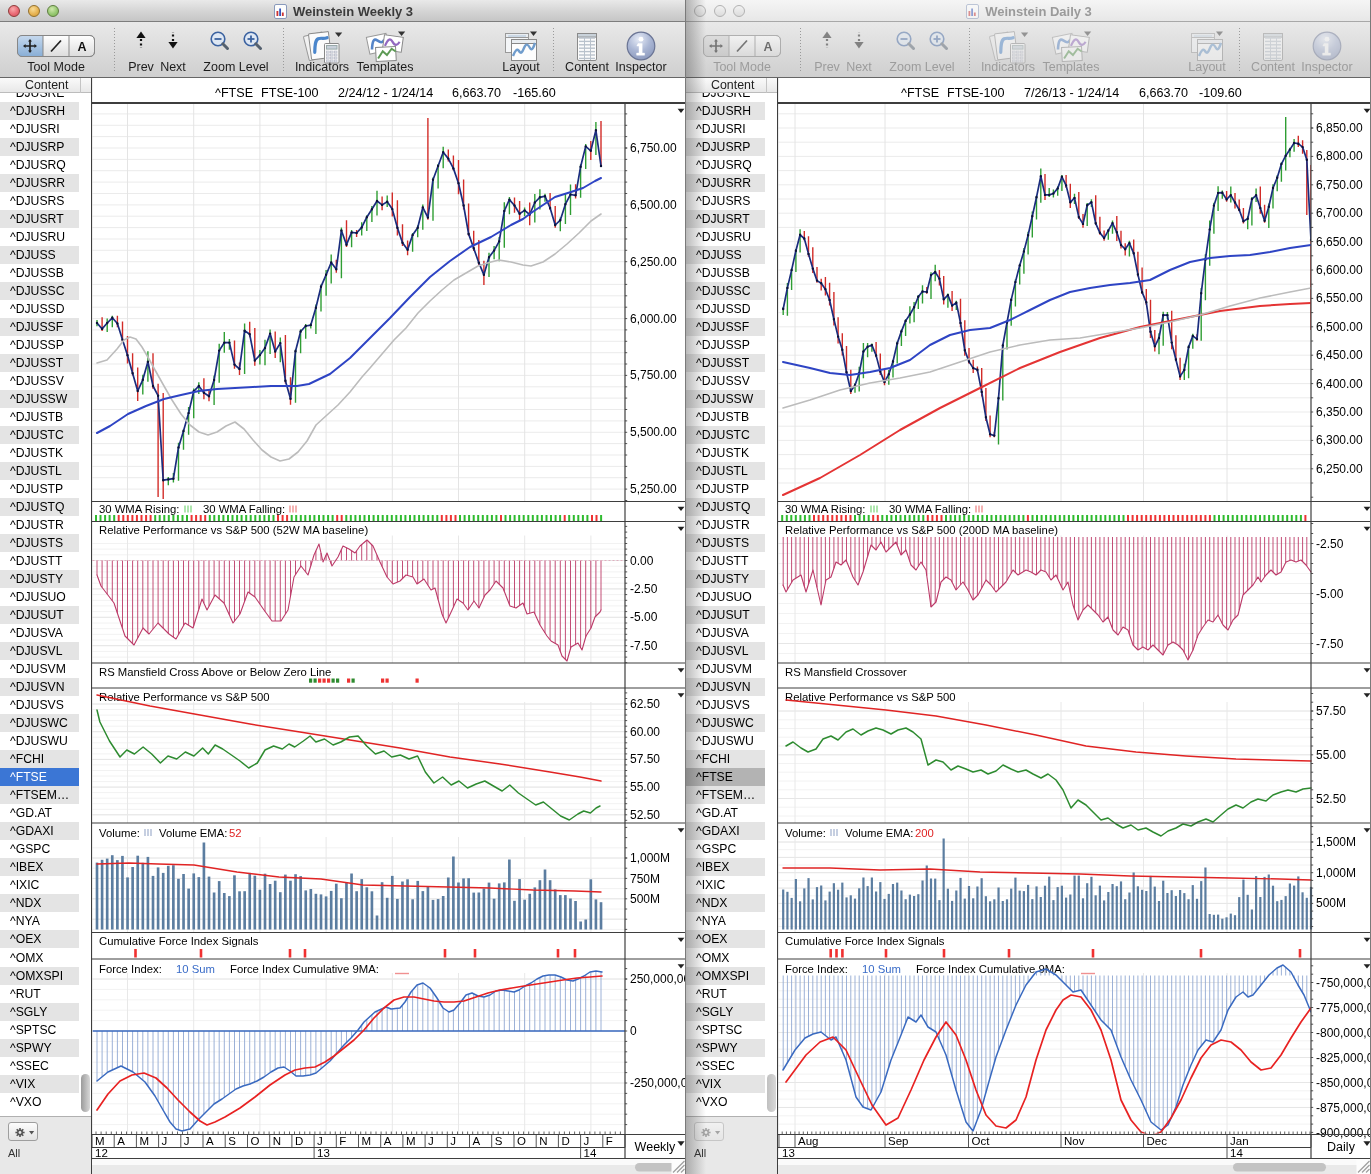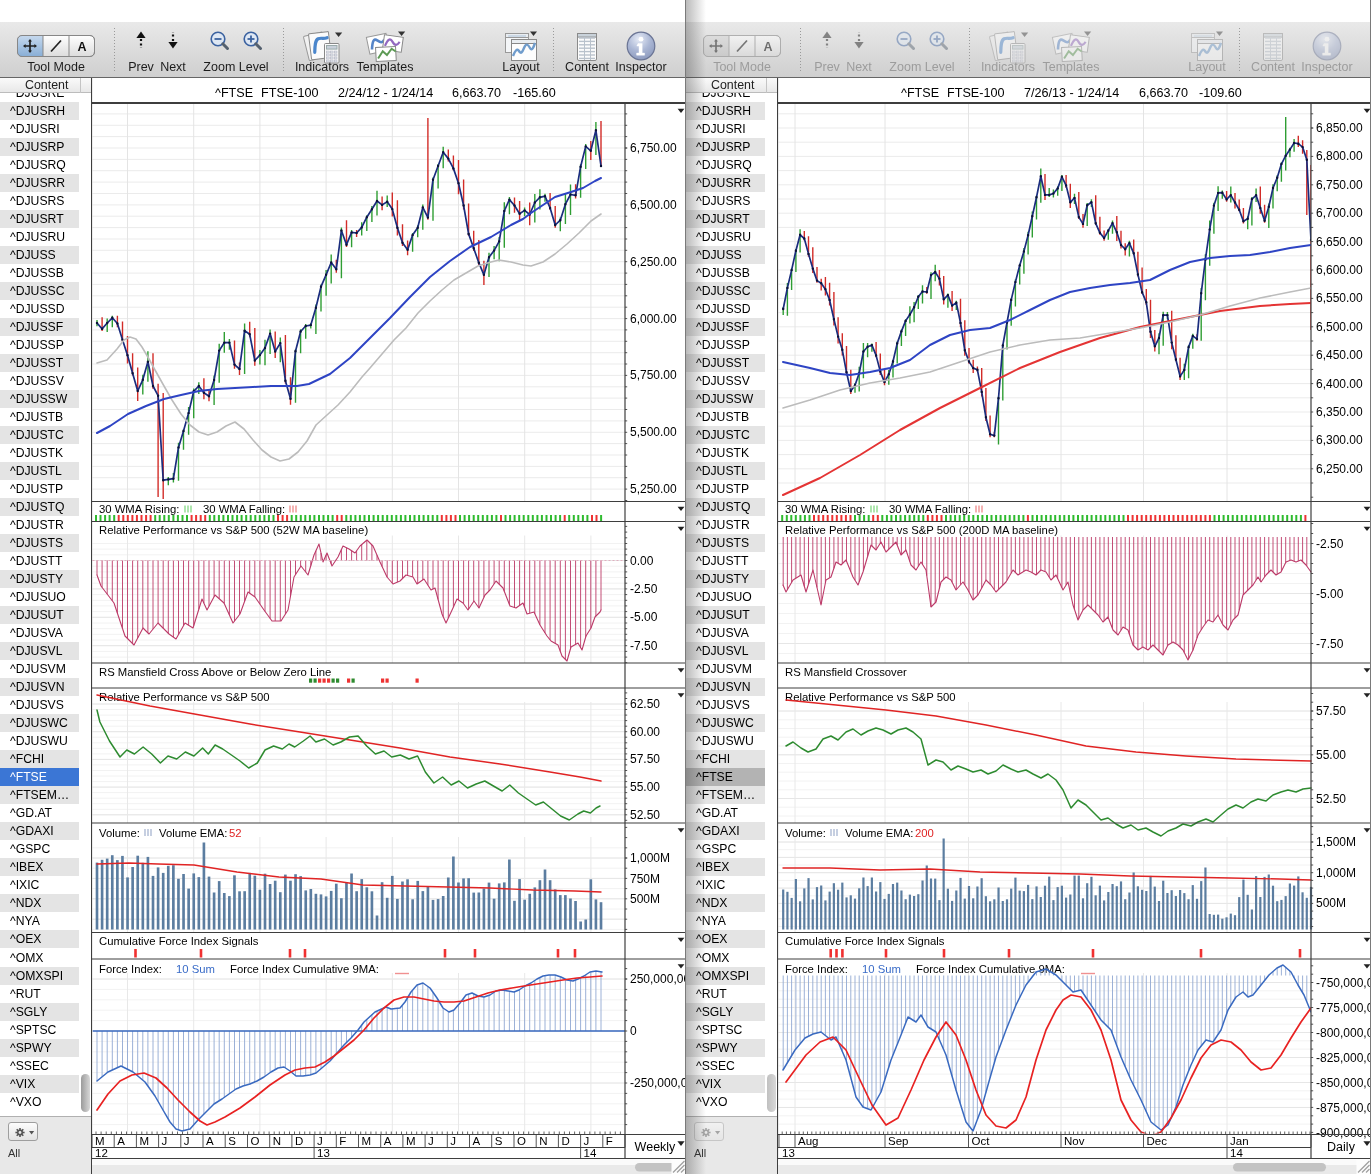--- a/index.html
+++ b/index.html
@@ -262,20 +262,31 @@
         <path d="M677.6 964.2L684.4 964.2L681.0 968.6Z" fill="#222"></path>
         <rect x="92" y="1159.5" width="594" height="5.5" fill="#fafafa"></rect>
         <rect x="92" y="1165.0" width="594" height="9.0" fill="#e9e9e9"></rect>
         <rect x="635" y="1163" width="48" height="8.5" rx="4.2" fill="#c3c3c3"></rect>
         <rect x="671.5" y="1159.5" width="14.5" height="14.5" fill="#fdfdfd"></rect>
         <line x1="673" y1="1172.5" x2="684.5" y2="1161" stroke="#9f9f9f" stroke-width="1.2"></line>
         <line x1="677" y1="1172.5" x2="684.5" y2="1165" stroke="#9f9f9f" stroke-width="1.2"></line>
         <line x1="681" y1="1172.5" x2="684.5" y2="1169" stroke="#9f9f9f" stroke-width="1.2"></line>
       </g>
     </svg>
+<div style="position:absolute;left:0;top:0;right:0;height:22px;background:linear-gradient(#e9e9e9,#d4d4d4 55%,#c6c6c6);border-bottom:1px solid #7d7d7d;box-sizing:border-box">
+   <div style="position:absolute;left:8px;top:5px;width:12px;height:12px;border-radius:50%;background:radial-gradient(circle at 40% 32%,#f8a9ab,#ea6a75 55%,#d24f5c);border:1px solid #8e3a38;box-sizing:border-box"></div>
+      <div style="position:absolute;left:28px;top:5px;width:12px;height:12px;border-radius:50%;background:radial-gradient(circle at 40% 32%,#f8dc96,#e7b353 55%,#d39b33);border:1px solid #93702c;box-sizing:border-box"></div>
+      <div style="position:absolute;left:47px;top:5px;width:12px;height:12px;border-radius:50%;background:radial-gradient(circle at 40% 32%,#cfe8ac,#96c871 55%,#7ab250);border:1px solid #5e7d40;box-sizing:border-box"></div>
+   <div style="position:absolute;left:0;right:0;top:0;height:22px;display:flex;align-items:center;justify-content:center;font-size:13px;font-weight:bold;color:#3b3b3b"><svg width="15" height="15" viewBox="0 0 15 15" style="margin-right:5px;opacity:1">
+          <rect x="1.5" y="0.5" width="12" height="14" rx="1.5" fill="#fdfdfd" stroke="#8899bb"></rect>
+          <rect x="3.5" y="7" width="1.8" height="5" fill="#cc3333"></rect>
+          <rect x="6.2" y="4.5" width="1.8" height="7.5" fill="#3355bb"></rect>
+          <rect x="8.9" y="8.5" width="1.8" height="3.5" fill="#cc3333"></rect>
+        </svg>Weinstein Weekly 3</div>
+  </div>
 <div style="position:absolute;left:0;top:22px;right:0;height:54.5px;background:linear-gradient(#e9e9e9,#cfcfcf);border-bottom:1px solid #666;box-sizing:content-box">
   <div style="position:absolute;left:114px;top:6px;bottom:6px;width:1px;background-image:linear-gradient(#9a9a9a 34%,rgba(0,0,0,0) 0%);background-size:1px 3px"></div>
       <div style="position:absolute;left:283px;top:6px;bottom:6px;width:1px;background-image:linear-gradient(#9a9a9a 34%,rgba(0,0,0,0) 0%);background-size:1px 3px"></div>
       <div style="position:absolute;left:553px;top:6px;bottom:6px;width:1px;background-image:linear-gradient(#9a9a9a 34%,rgba(0,0,0,0) 0%);background-size:1px 3px"></div>
   <div style="position:absolute;left:17px;top:13px;opacity:1"><svg width="78" height="22" viewBox="0 0 78 22">
 <defs>
             <linearGradient id="segsela" x1="0" y1="0" x2="0" y2="1">
               <stop offset="0" stop-color="#c6d9ee"></stop>
               <stop offset="1" stop-color="#88aed6"></stop>
             </linearGradient>
@@ -751,20 +762,31 @@
         <path d="M677.6 964.2L684.4 964.2L681.0 968.6Z" fill="#222"></path>
         <rect x="92" y="1159.5" width="593" height="5.5" fill="#fafafa"></rect>
         <rect x="92" y="1165.0" width="593" height="9.0" fill="#e9e9e9"></rect>
         <rect x="547" y="1163" width="93" height="8.5" rx="4.2" fill="#c3c3c3"></rect>
         <rect x="670.5" y="1159.5" width="14.5" height="14.5" fill="#fdfdfd"></rect>
         <line x1="672" y1="1172.5" x2="683.5" y2="1161" stroke="#9f9f9f" stroke-width="1.2"></line>
         <line x1="676" y1="1172.5" x2="683.5" y2="1165" stroke="#9f9f9f" stroke-width="1.2"></line>
         <line x1="680" y1="1172.5" x2="683.5" y2="1169" stroke="#9f9f9f" stroke-width="1.2"></line>
       </g>
     </svg>
+<div style="position:absolute;left:0;top:0;right:0;height:22px;background:linear-gradient(#f5f5f5,#e7e7e7);border-bottom:1px solid #a8a8a8;box-sizing:border-box">
+   <div style="position:absolute;left:8px;top:5px;width:12px;height:12px;border-radius:50%;background:linear-gradient(#f2f2f2,#dcdcdc);border:1px solid #b2b2b2;box-sizing:border-box"></div>
+      <div style="position:absolute;left:28px;top:5px;width:12px;height:12px;border-radius:50%;background:linear-gradient(#f2f2f2,#dcdcdc);border:1px solid #b2b2b2;box-sizing:border-box"></div>
+      <div style="position:absolute;left:47px;top:5px;width:12px;height:12px;border-radius:50%;background:linear-gradient(#f2f2f2,#dcdcdc);border:1px solid #b2b2b2;box-sizing:border-box"></div>
+   <div style="position:absolute;left:0;right:0;top:0;height:22px;display:flex;align-items:center;justify-content:center;font-size:13px;font-weight:bold;color:#9a9a9a"><svg width="15" height="15" viewBox="0 0 15 15" style="margin-right:5px;opacity:.5">
+          <rect x="1.5" y="0.5" width="12" height="14" rx="1.5" fill="#fdfdfd" stroke="#8899bb"></rect>
+          <rect x="3.5" y="7" width="1.8" height="5" fill="#cc3333"></rect>
+          <rect x="6.2" y="4.5" width="1.8" height="7.5" fill="#3355bb"></rect>
+          <rect x="8.9" y="8.5" width="1.8" height="3.5" fill="#cc3333"></rect>
+        </svg>Weinstein Daily 3</div>
+  </div>
 <div style="position:absolute;left:0;top:22px;right:0;height:54.5px;background:linear-gradient(#e9e9e9,#cfcfcf);border-bottom:1px solid #666;box-sizing:content-box">
   <div style="position:absolute;left:114px;top:6px;bottom:6px;width:1px;background-image:linear-gradient(#9a9a9a 34%,rgba(0,0,0,0) 0%);background-size:1px 3px"></div>
       <div style="position:absolute;left:283px;top:6px;bottom:6px;width:1px;background-image:linear-gradient(#9a9a9a 34%,rgba(0,0,0,0) 0%);background-size:1px 3px"></div>
       <div style="position:absolute;left:553px;top:6px;bottom:6px;width:1px;background-image:linear-gradient(#9a9a9a 34%,rgba(0,0,0,0) 0%);background-size:1px 3px"></div>
   <div style="position:absolute;left:17px;top:13px;opacity:.55"><svg width="78" height="22" viewBox="0 0 78 22">
 <defs>
             <linearGradient id="segselb" x1="0" y1="0" x2="0" y2="1">
               <stop offset="0" stop-color="#d8d8d8"></stop>
               <stop offset="1" stop-color="#bfbfbf"></stop>
             </linearGradient>

